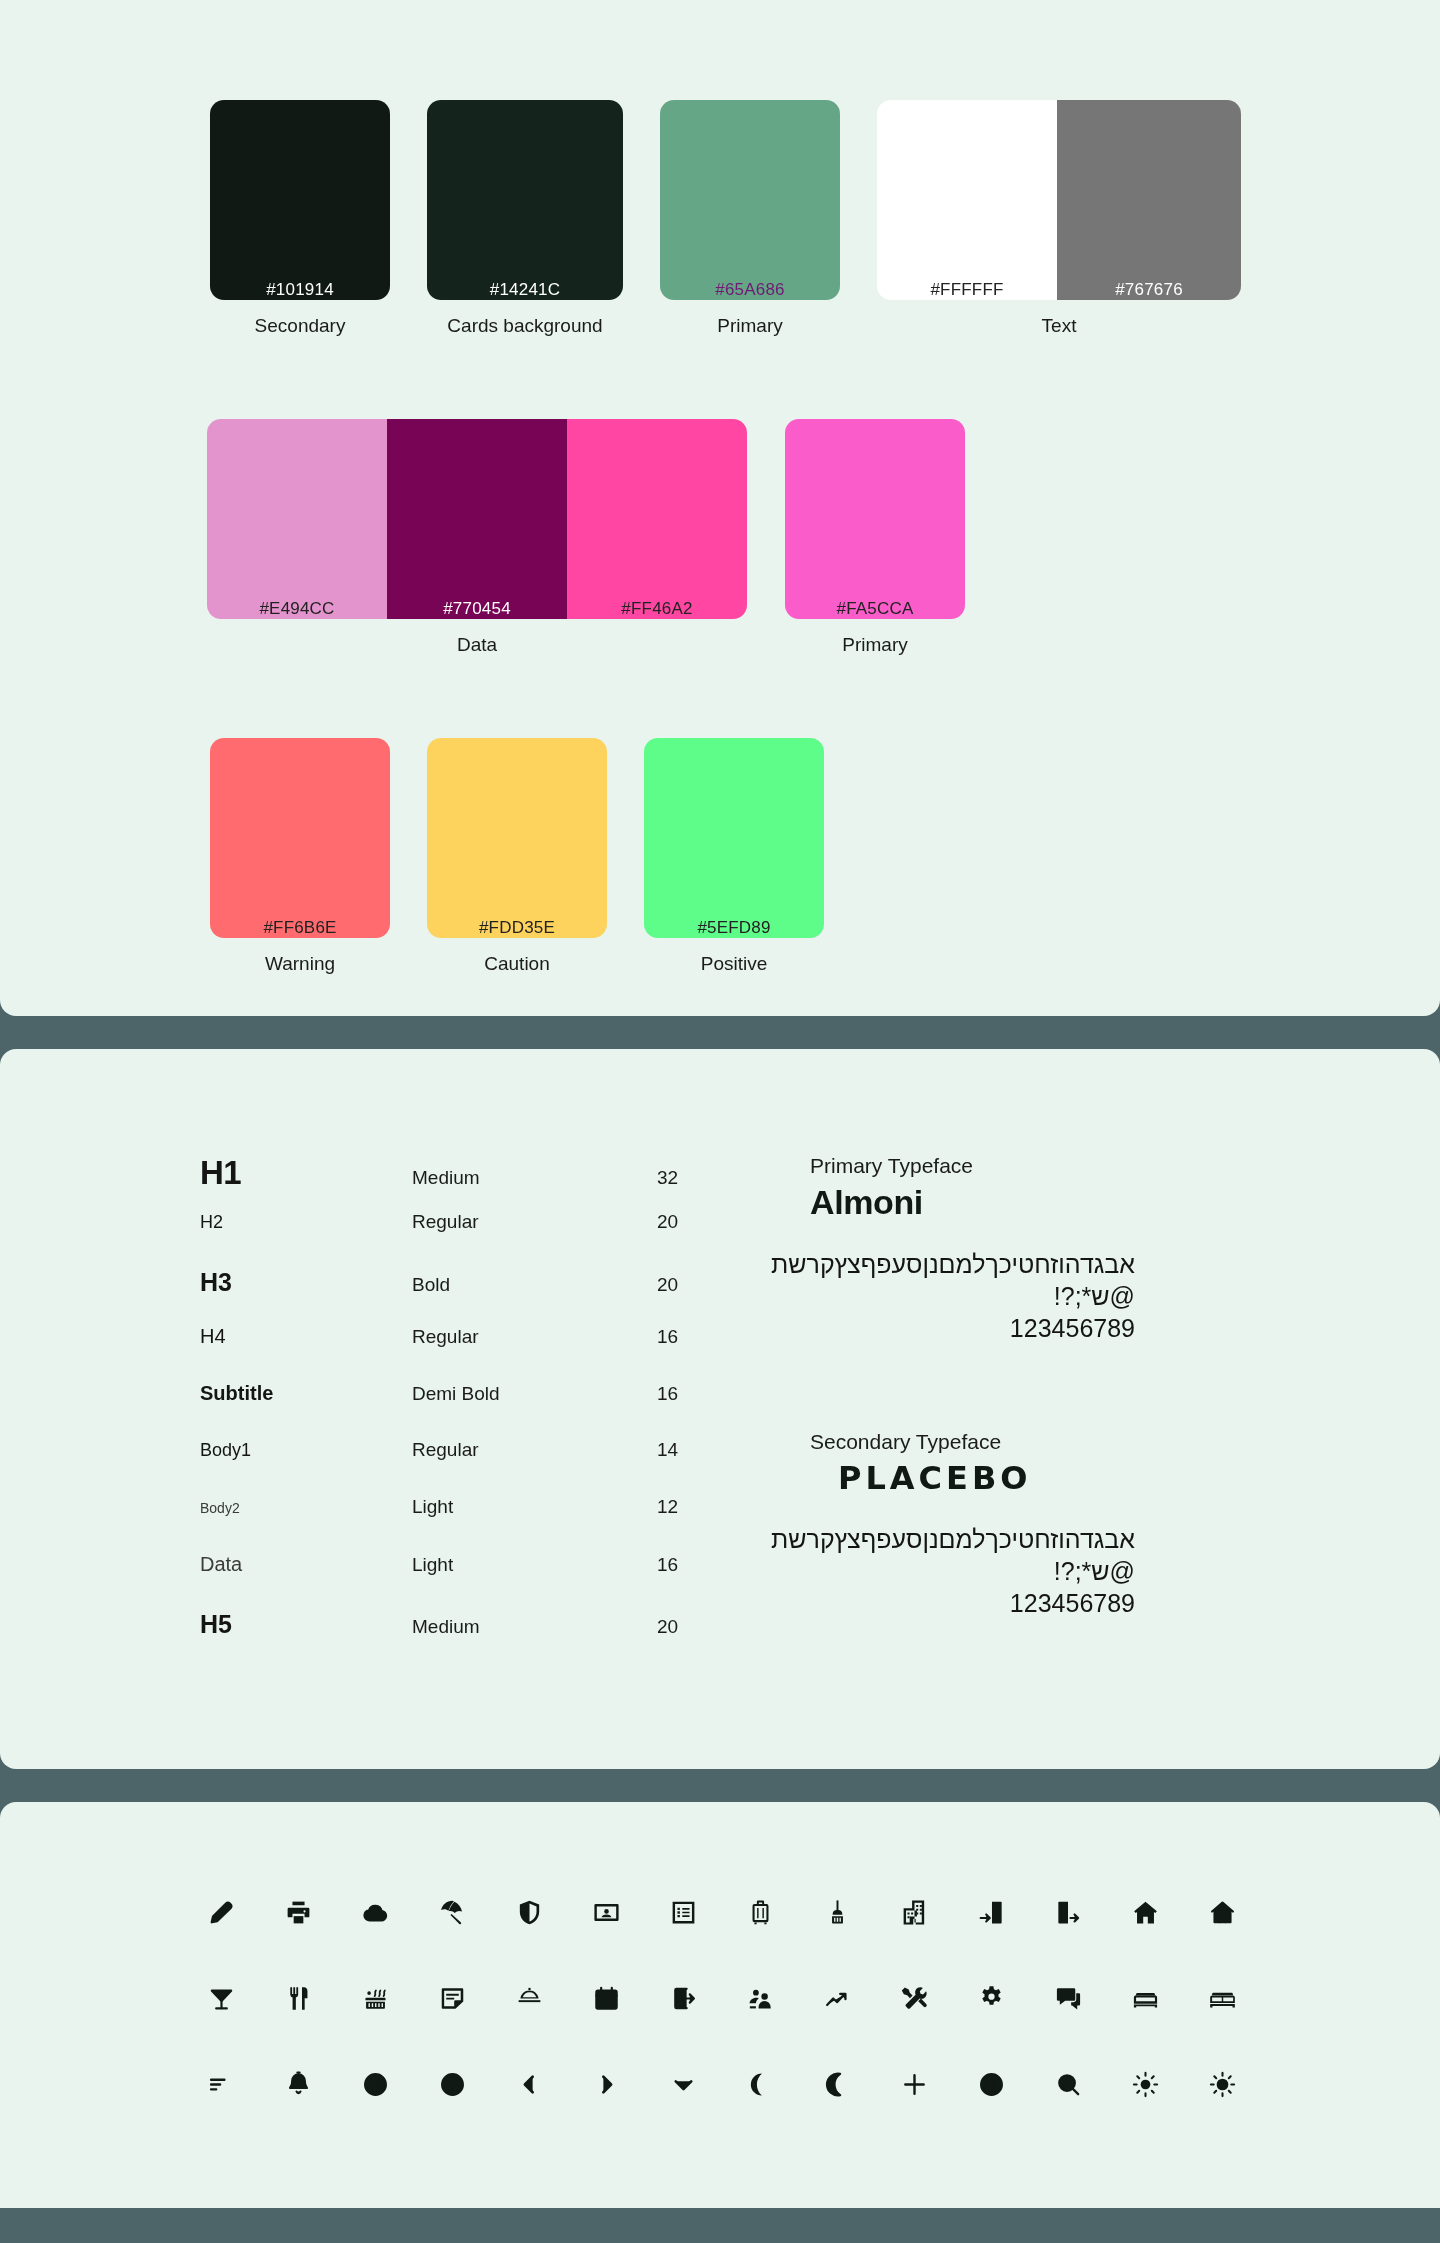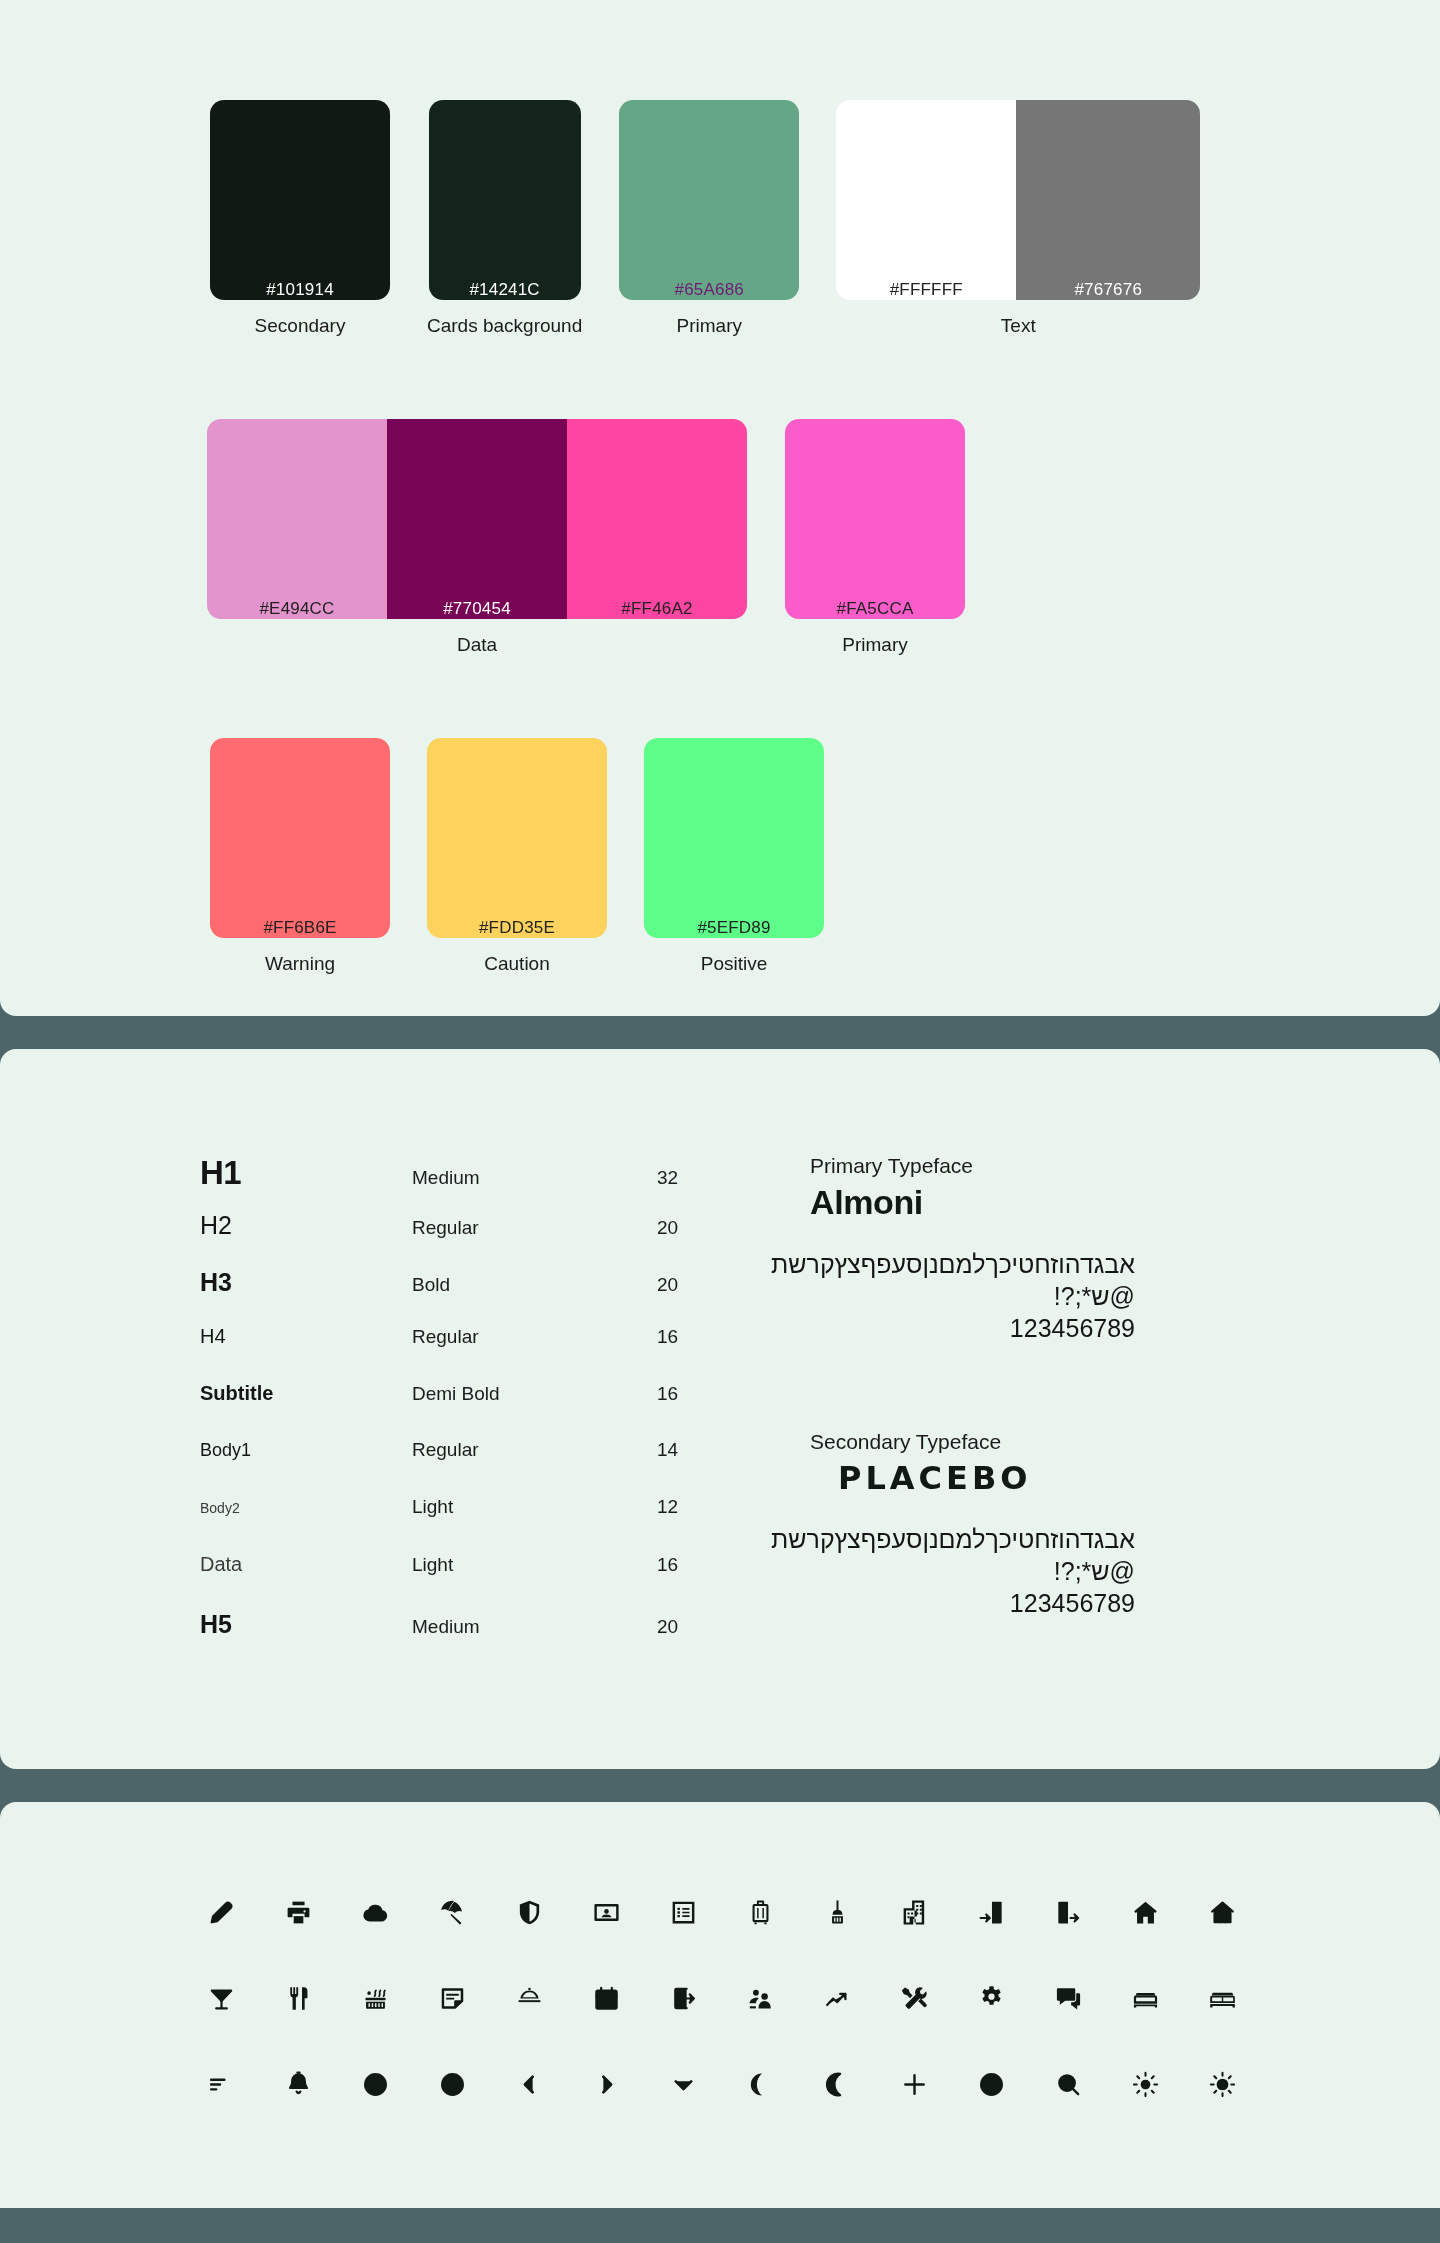--- a/index.html
+++ b/index.html
@@ -59,21 +59,21 @@
   .type-row {
     display: flex;
     align-items: baseline;
     height: 57px;
   }
   .type-sample { width: 212px; color: #151515; }
   .type-weight { width: 245px; font-size: 19px; color: #1b1b1b; font-weight: 400; }
   .type-size   { font-size: 19px; color: #1b1b1b; font-weight: 400; }
 
   .s-h1 { font-size: 33px; font-weight: 700; letter-spacing: -.5px; }
-  .s-h2 { font-size: 25px; font-weight: 400; }
+  .s-h2 { font-size: 18px; font-weight: 400; }
   .s-h3 { font-size: 25px; font-weight: 700; }
   .s-h4 { font-size: 20px; font-weight: 400; }
   .s-sub{ font-size: 20px; font-weight: 700; }
   .s-b1 { font-size: 18px; font-weight: 400; }
   .s-b2 { font-size: 14px; font-weight: 300; color: #3b3b3b; }
   .s-dt { font-size: 20px; font-weight: 300; color: #3b3b3b; }
   .s-h5 { font-size: 25px; font-weight: 700; }
 
   .specimens { padding-left: 70px; width: 420px; }
   .spec-block + .spec-block { margin-top: 86px; }
@@ -121,21 +121,21 @@
         <div class="group">
           <div class="swatch-shell">
             <div class="chip" style="width: 180px; background: rgb(16, 25, 20);">
               <span class="hex" style="color: rgb(255, 255, 255);">#101914</span>
             </div>
           </div>
           <div class="group-label">Secondary</div>
         </div>
         <div class="group">
           <div class="swatch-shell">
-            <div class="chip" style="width: 152px; background: rgb(20, 36, 28);">
+            <div class="chip" style="width: 196px; background: rgb(20, 36, 28);">
               <span class="hex" style="color: rgb(255, 255, 255);">#14241C</span>
             </div>
           </div>
           <div class="group-label">Cards background</div>
         </div>
         <div class="group">
           <div class="swatch-shell">
             <div class="chip" style="width: 180px; background: rgb(101, 166, 134);">
               <span class="hex" style="color: #701a75;">#65A686</span>
             </div>

